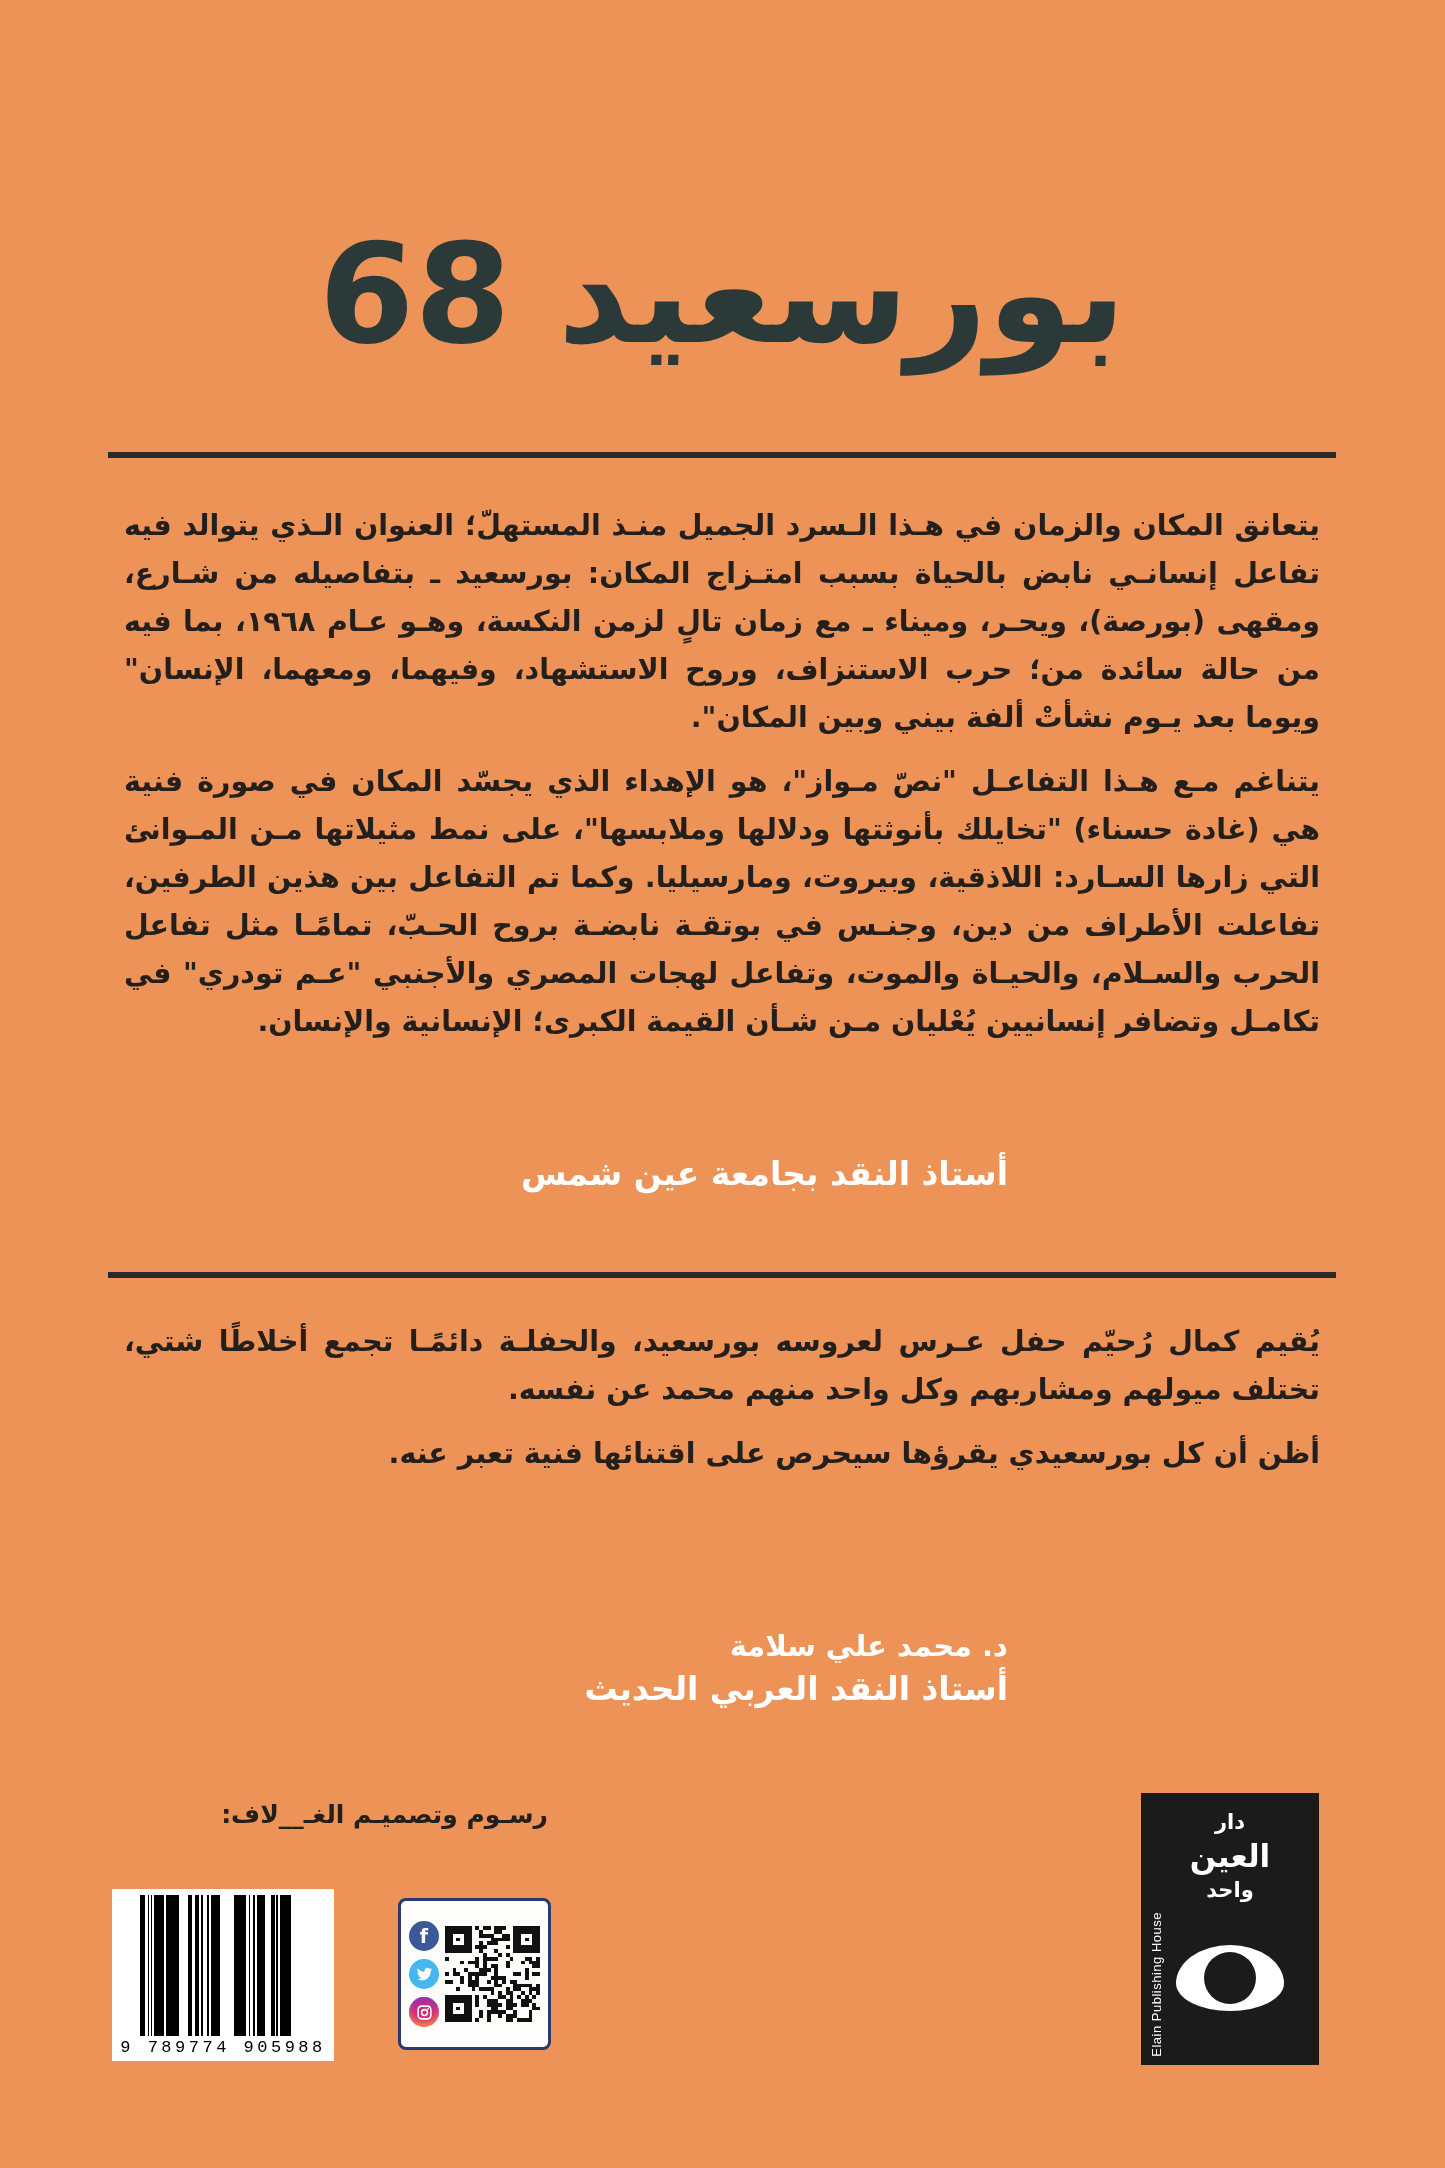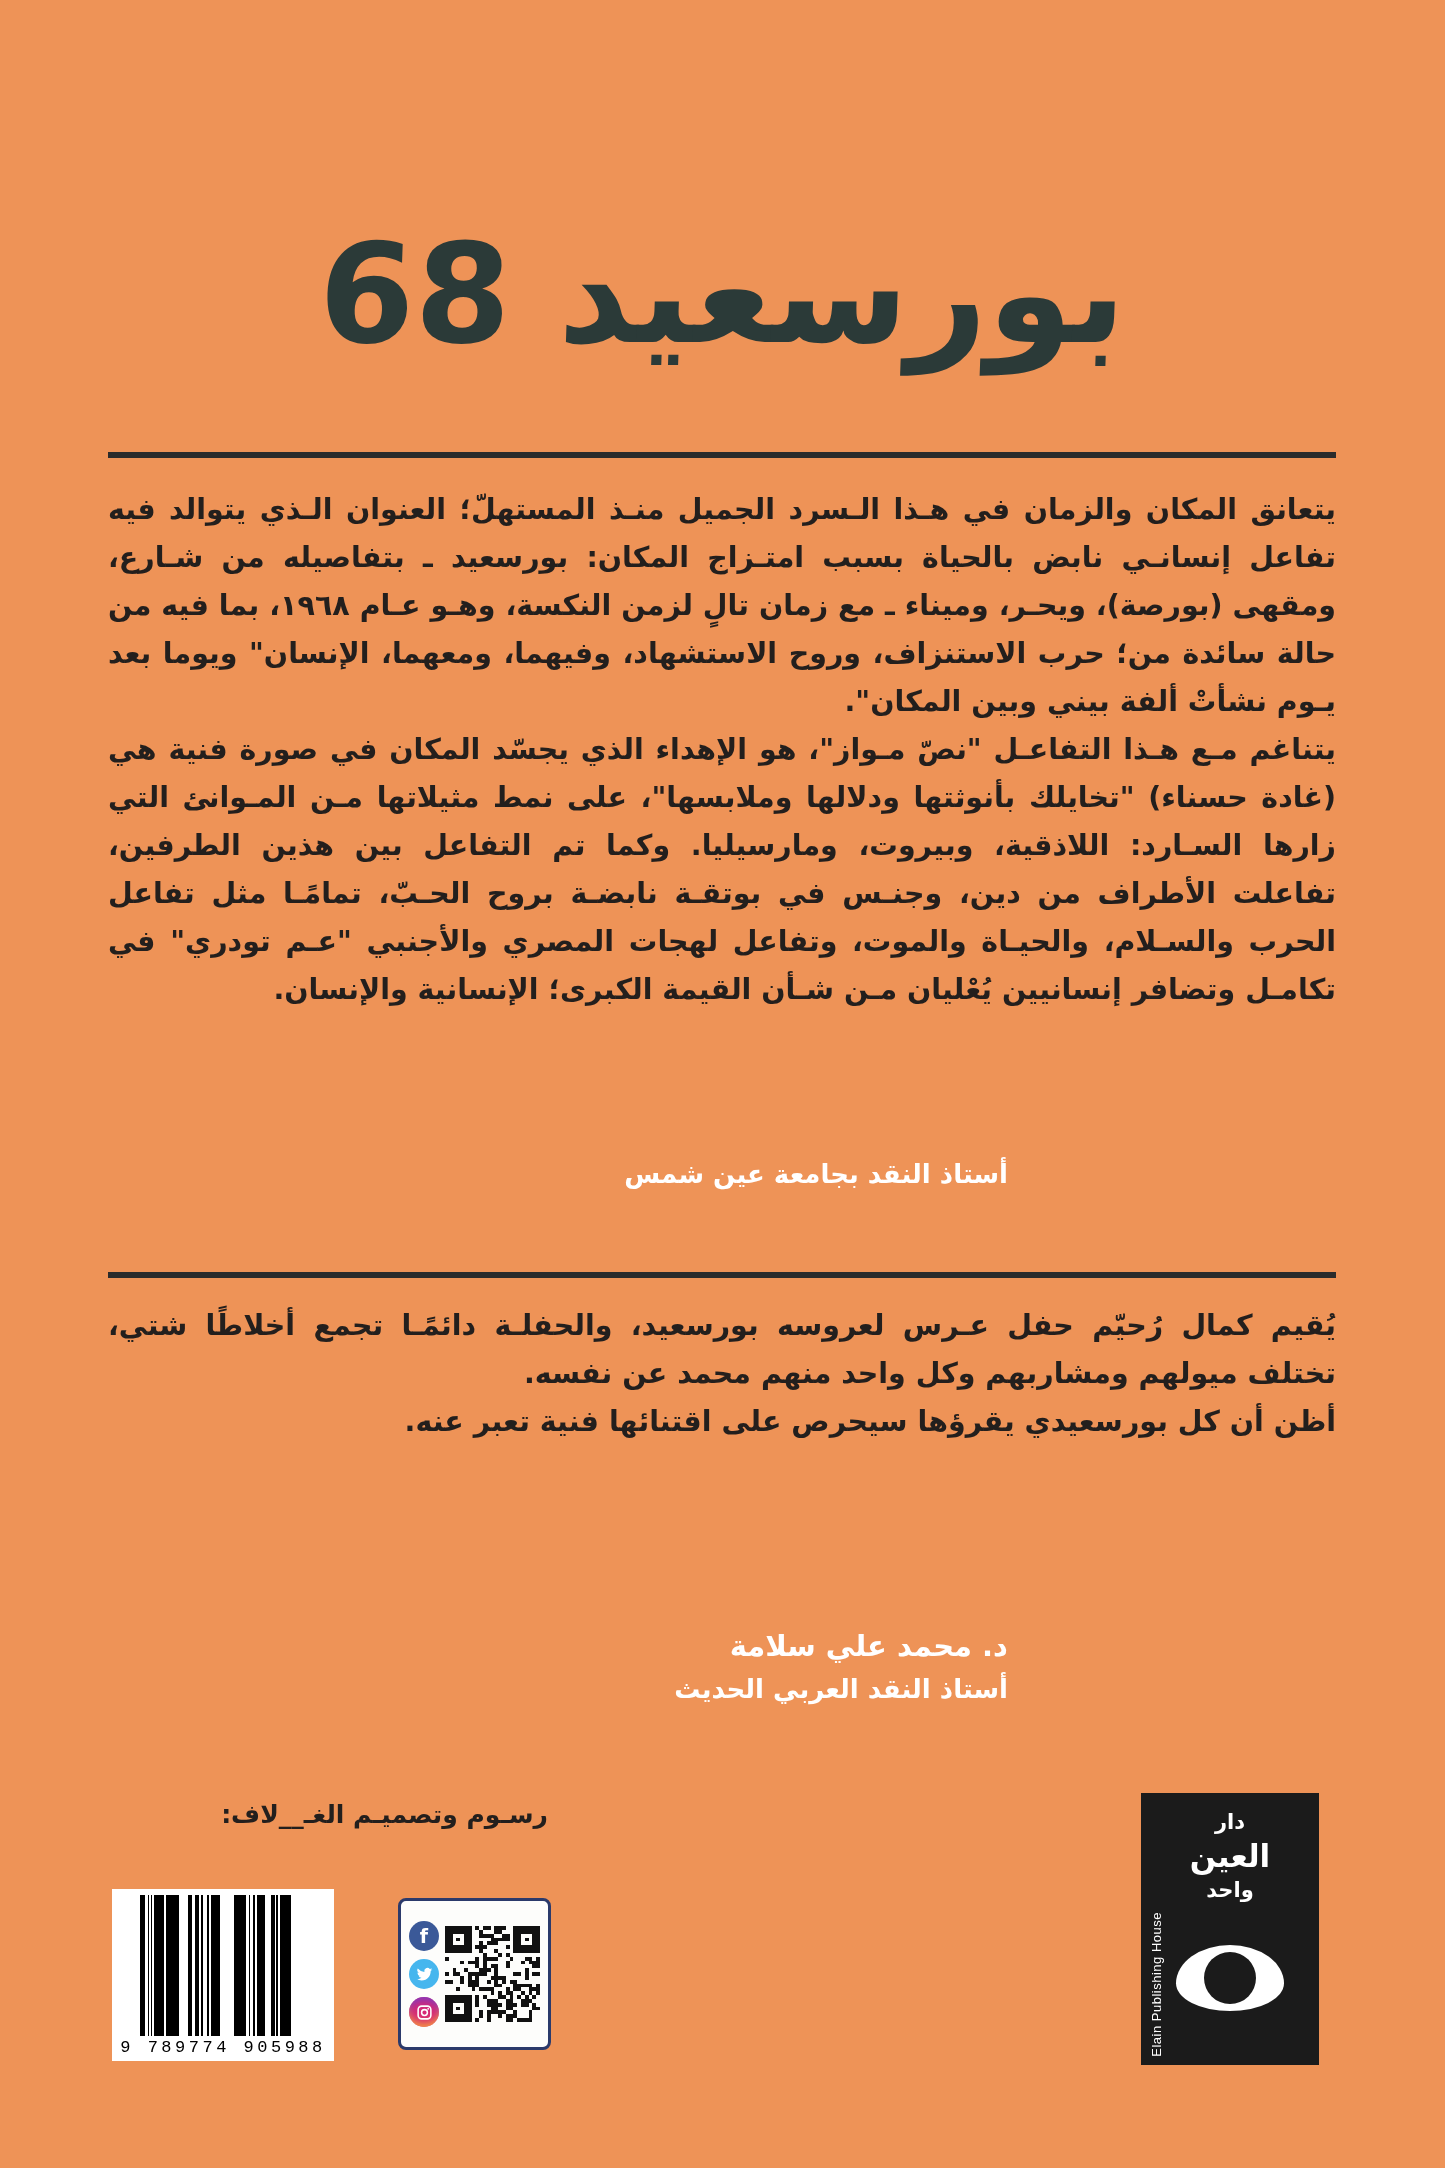--- a/index.html
+++ b/index.html
@@ -56,21 +56,21 @@
     left: 108px;
     width: 1228px;
     direction: rtl;
     text-align: justify;
     color: #231f1d;
     font-family: "DejaVu Sans", "Liberation Sans", sans-serif;
     font-weight: 700;
     font-size: 28.5px;
     line-height: 48px;
   }
-  .blurb p { margin: 0; }
+  .blurb p { margin: 16px; }
   .blurb p + p { margin-top: 0px; }
 
   #blurb-one { top: 486px; }
   #blurb-two { top: 1302px; }
 
   
   .attribution {
     position: absolute;
     left: 108px;
     width: 900px;
@@ -78,21 +78,21 @@
     text-align: right;
     color: #ffffff;
     font-family: "DejaVu Sans", "Liberation Sans", sans-serif;
     font-weight: 700;
   }
   .attr-name {
     font-size: 29px;
     line-height: 44px;
   }
   .attr-role {
-    font-size: 26px;
+    font-size: 33px;
     line-height: 42px;
   }
   #attribution-one { top: 1153px; }
   #attribution-two { top: 1624px; }
 
   
   .designer-credit {
     position: absolute;
     left: 108px;
     top: 1795px;

